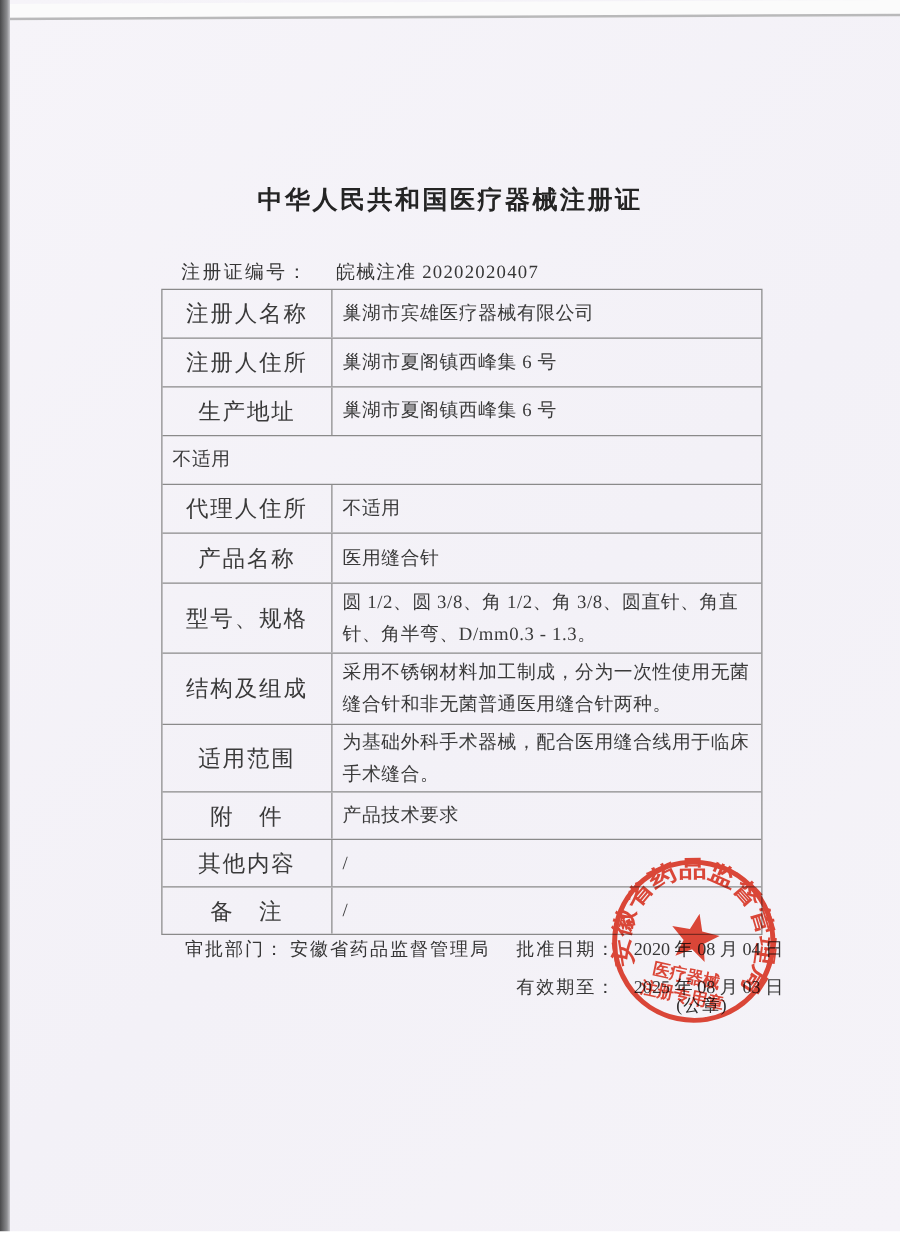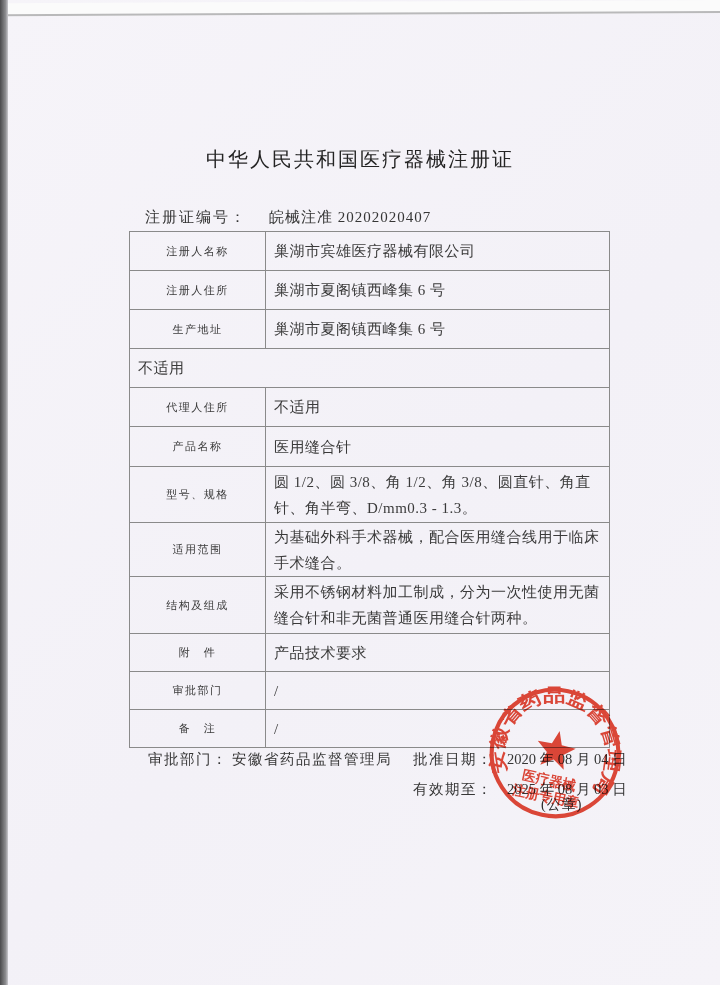--- a/index.html
+++ b/index.html
@@ -20,35 +20,35 @@
   }
   .edge-left{
     position:absolute;left:0;top:0;width:8px;height:986px;
     background:linear-gradient(90deg,#4a4a4c 0%,#8d8d90 70%,#c9c8cd 100%);z-index:6;
   }
   .edge-bottom{
     position:absolute;left:0;top:985px;width:720px;height:13px;background:#ffffff;z-index:6;
   }
   .doc-title{
     position:absolute;left:0;top:146px;width:720px;text-align:center;
-    font-size:20px;font-weight:normal;letter-spacing:2px;color:#242424;
+    font-size:20px;font-weight:bold;letter-spacing:2px;color:#242424;
   }
   .cert-line{position:absolute;left:145px;top:208px;font-size:15px;white-space:nowrap;}
   .cert-line .lbl{letter-spacing:2px;margin-right:22px;text-align:center;}
   .cert-line .val{letter-spacing:1px;}
   .cert-table{
     position:absolute;left:129px;top:231px;width:481px;
     border:1px solid #8a8a8a;box-sizing:border-box;z-index:2;
   }
   .cert-row{display:flex;border-bottom:1px solid #8a8a8a;overflow:hidden;box-sizing:border-box;}
   .cert-row:last-child{border-bottom:none;}
   .cell-label{
     width:136px;flex:0 0 136px;border-right:1px solid #8a8a8a;box-sizing:border-box;
     display:flex;align-items:center;justify-content:center;
-    font-size:11px;letter-spacing:1.5px;color:#3a3a3a;text-align:center;
+    font-size:18px;letter-spacing:1.5px;color:#3a3a3a;text-align:center;
   }
   .cell-value{
     flex:1;display:flex;align-items:center;
     padding:2px 8px 2px 8px;font-size:15px;line-height:26px;
     letter-spacing:0.5px;color:#3a3a3a;box-sizing:border-box;
   }
   .footer-left{position:absolute;left:148px;top:750px;font-size:14.5px;white-space:nowrap;z-index:2;}
   .footer-left .lbl{letter-spacing:1.5px;margin-right:4px;}
   .footer-left .val{letter-spacing:1.5px;}
   .footer-right{position:absolute;left:413px;top:750px;font-size:14.5px;z-index:2;}
@@ -104,37 +104,37 @@
     <div class="cert-row" style="height: 40px;">
       <div class="cell-label">产品名称</div>
       <div class="cell-value">医用缝合针</div>
     </div>
 
     <div class="cert-row" style="height: 56px;">
       <div class="cell-label">型号、规格</div>
       <div class="cell-value">圆 1/2、圆 3/8、角 1/2、角 3/8、圆直针、角直针、角半弯、D/mm0.3 - 1.3。</div>
     </div>
 
+    <div class="cert-row" style="height: 57px;">
+      <div class="cell-label">结构及组成</div>
+      <div class="cell-value">采用不锈钢材料加工制成，分为一次性使用无菌缝合针和非无菌普通医用缝合针两种。</div>
+    </div>
+
     <div class="cert-row" style="height: 54px;">
       <div class="cell-label">适用范围</div>
       <div class="cell-value">为基础外科手术器械，配合医用缝合线用于临床手术缝合。</div>
-    </div>
-
-    <div class="cert-row" style="height: 57px;">
-      <div class="cell-label">结构及组成</div>
-      <div class="cell-value">采用不锈钢材料加工制成，分为一次性使用无菌缝合针和非无菌普通医用缝合针两种。</div>
     </div>
 
     <div class="cert-row" style="height: 38px;">
       <div class="cell-label">附　件</div>
       <div class="cell-value">产品技术要求</div>
     </div>
 
     <div class="cert-row" style="height: 38px;">
-      <div class="cell-label">审批部门</div>
+      <div class="cell-label">其他内容</div>
       <div class="cell-value">/</div>
     </div>
 
     <div class="cert-row" style="height: 37px;">
       <div class="cell-label">备　注</div>
       <div class="cell-value">/</div>
     </div>
   </div>
   </div>
 

